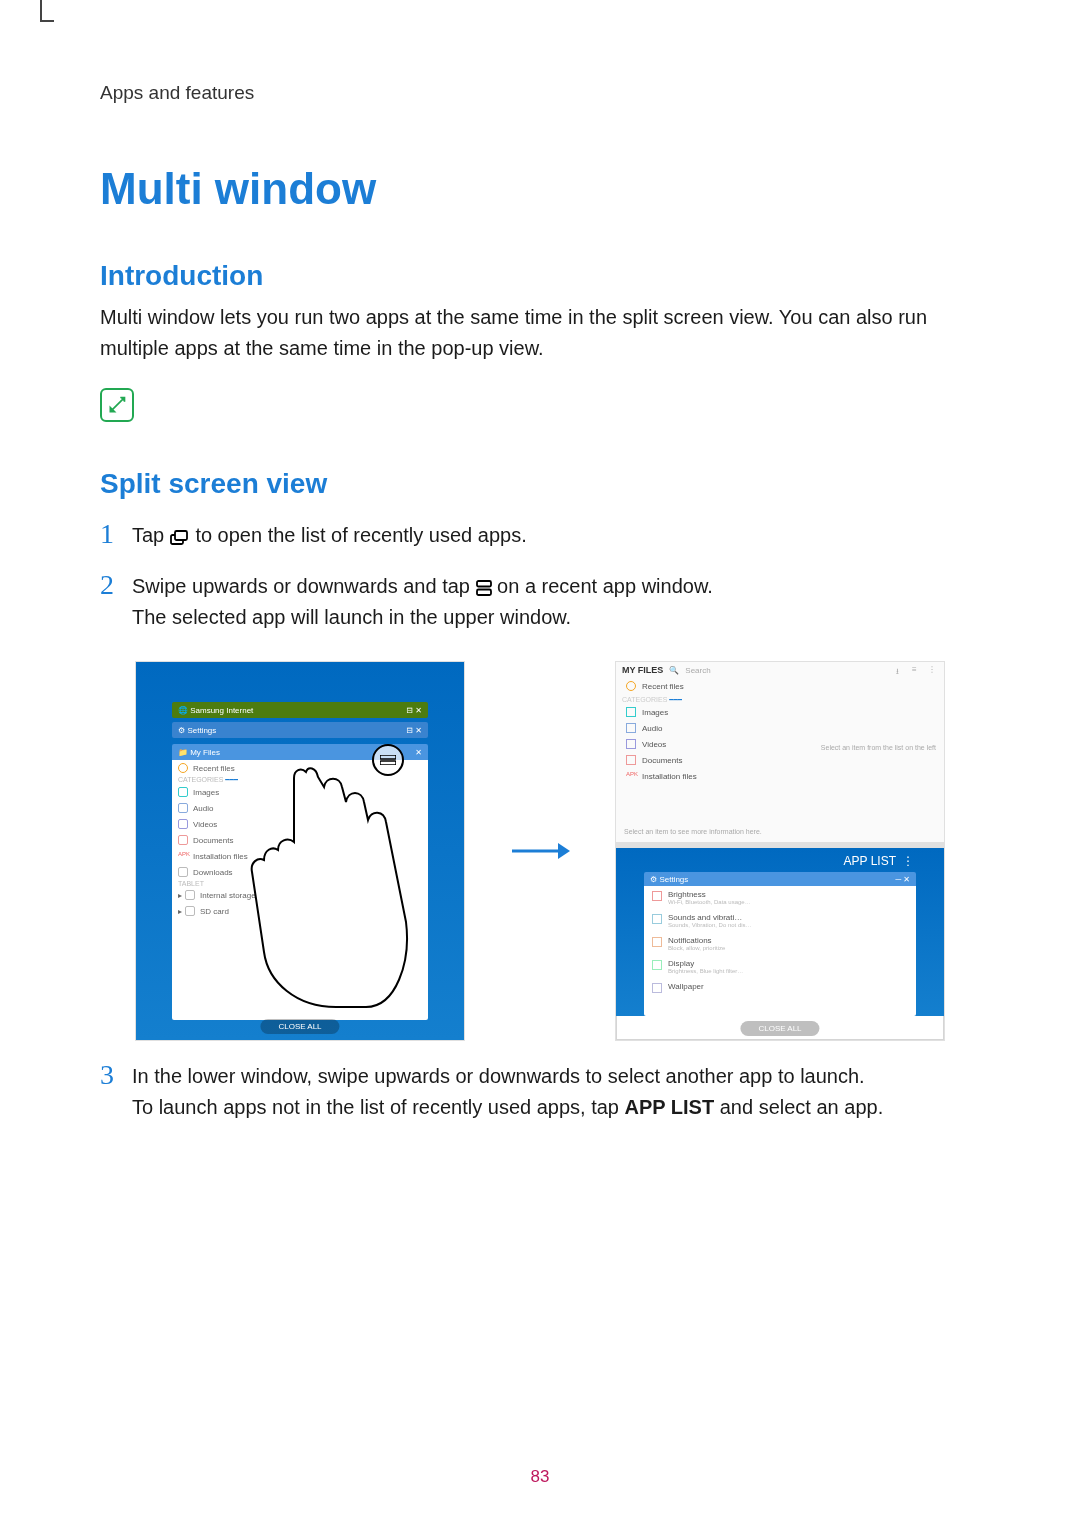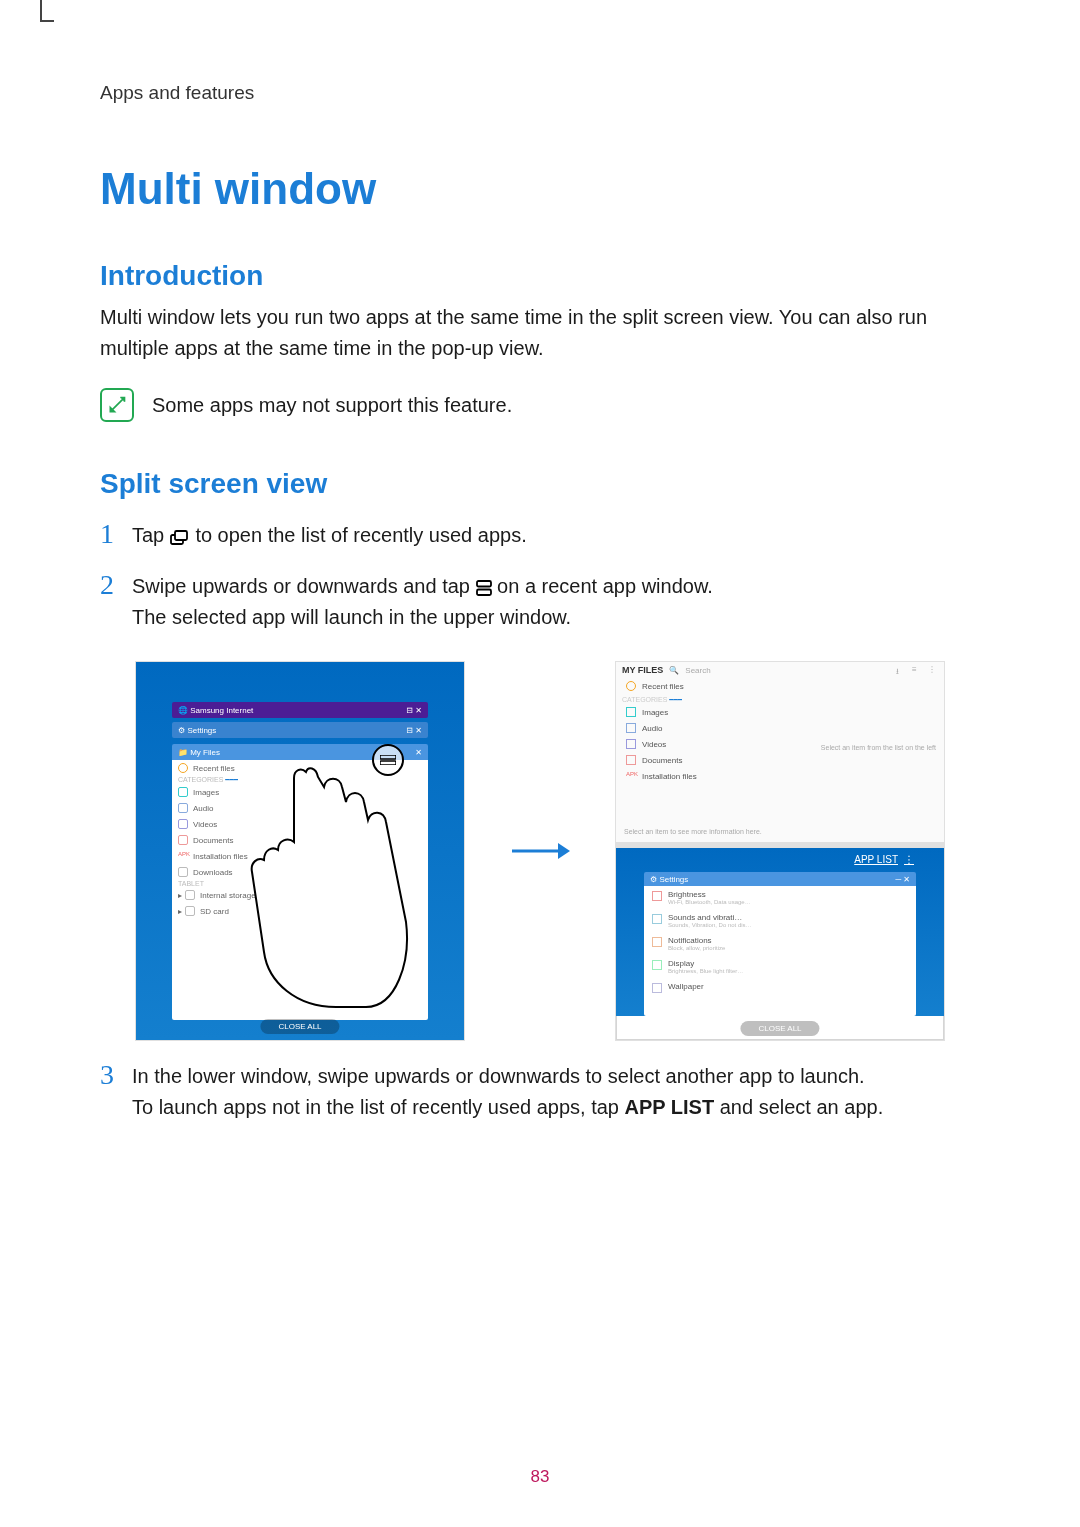--- a/index.html
+++ b/index.html
@@ -30,21 +30,21 @@
   .phone-blue { position:absolute; inset:0; background: linear-gradient(180deg,#0069c0 0%, #147fce 100%); }
   .arrow { width:70px; display:flex; justify-content:center; align-items:center; }
   .arrow svg { width:60px; height:24px; }
 
   
   .lp-card { position:absolute; left: 36px; right: 36px; border-radius:2px; overflow:hidden; }
   .lp-card .title { height:16px; font-size:8px; color:#fff; display:flex; align-items:center; padding:0 6px; justify-content:space-between;}
   .lp-card .title .dots { font-size:8px; }
   .lp-card .body { background:#fff; }
   .lp1 { top: 40px; }
-  .lp1 .title{ background:#4c1d95;}
+  .lp1 .title{ background:#4d7c0f;}
   .lp2 { top: 60px; }
   .lp2 .title{ background:#3983cf;}
   .lp3 { top: 82px; }
   .lp3 .title{ background:#4a95e0;}
   .lp3 .body{ height: 260px;}
   .split-icon-box { position:absolute; top:82px; right: 60px; width:32px; height:32px; border-radius:50%; background:rgba(255,255,255,.7); border:2px solid #000; z-index:5; display:flex; align-items:center; justify-content:center;}
   .split-icon-box svg{width:16px;height:10px;}
   .hand { position:absolute; top:100px; left:110px; width:170px; height: 250px; z-index:6;}
   .lp-list-item { display:flex; align-items:center; height:16px; padding:0 6px; font-size:8px; color:#666;}
   .lp-list-item .ic { width:10px;height:10px;margin-right:5px;border-radius:2px;}
@@ -56,21 +56,21 @@
   .rp-hdr { height:16px; display:flex; align-items:center; padding: 0 6px; font-size:8px; color:#555; gap:6px;}
   .rp-hdr .hdr-title{font-weight:700; color:#333; font-size:9px;}
   .rp-hdr .srch{color:#aaa; flex:1;}
   .rp-hdr .r-ic{width:10px;height:10px;color:#aaa;}
   .rp-row{display:flex;align-items:center;height:16px;padding:0 10px;font-size:8px;color:#555;}
   .rp-row .ic2{width:10px;height:10px;margin-right:6px;}
   .rp-right-label{position:absolute; right:8px; top:82px; font-size:7px;color:#aaa;}
   .rp-hint{position:absolute; left:8px; top:166px; font-size:7px; color:#aaa;}
   .rp-divider{position:absolute; top:180px; left:0; right:0; height:6px; background:#e0e0e0;}
   .rp-bottom{position:absolute; top:186px; left:0; right:0; bottom:24px; background:linear-gradient(180deg,#0069c0 0%, #147fce 100%);}
-  .rp-applist{position:absolute;right:30px;top:6px;color:#fff;font-size:10px;text-decoration:underline;}
+  .rp-applist{position:absolute;right:30px;top:6px;color:#fff;font-size:12px;}
   .rp-applist .dots{margin-left:6px;}
   .rp-card2{position:absolute;left:28px;right:28px;top:24px;bottom:0;border-radius:2px;overflow:hidden;}
   .rp-card2 .title{height:14px;background:#4a95e0;font-size:8px;color:#fff;display:flex;align-items:center;padding:0 6px;justify-content:space-between;}
   .rp-card2 .body2{background:#fff;height:140px;}
   .rp-card2 .row2{display:flex;align-items:flex-start;padding:4px 8px;font-size:8px;color:#555;}
   .rp-card2 .row2 .ic3{width:10px;height:10px;margin-right:6px;margin-top:1px;}
   .rp-card2 .row2 .col{display:flex;flex-direction:column;}
   .rp-card2 .row2 .col .sm{font-size:6px;color:#bbb;}
   .rp-close{position:absolute;bottom:4px;left:50%;transform:translateX(-50%);color:#fff;font-size:8px;background:rgba(0,0,0,.25);padding:3px 18px;border-radius:10px;}
   .rp-storage-used{font-size:7px;color:#ccc; padding: 2px 6px 0 6px;}
@@ -87,21 +87,20 @@
 
   <h2 class="h2">Introduction</h2>
   <p class="para">Multi window lets you run two apps at the same time in the split screen view. You can also run multiple apps at the same time in the pop-up view.</p>
 
   <div class="note-row">
     <div class="note-icon">
       <svg viewBox="0 0 24 24" fill="none" stroke="#22a852" stroke-width="2">
         <path d="M4 20 L20 4 M16 3 L21 3 L21 8 M4 20 L4 15 L9 20 Z" fill="#22a852"></path>
       </svg>
     </div>
-    <div class="note-text">Some apps may not support this feature.</div>
   </div>
 
   <h2 class="h2">Split screen view</h2>
 
   <div class="steps">
     <div class="step">
       <div class="step-num">1</div>
       <div class="step-body">
         <span>Tap </span>
         <span class="inline-icon">

